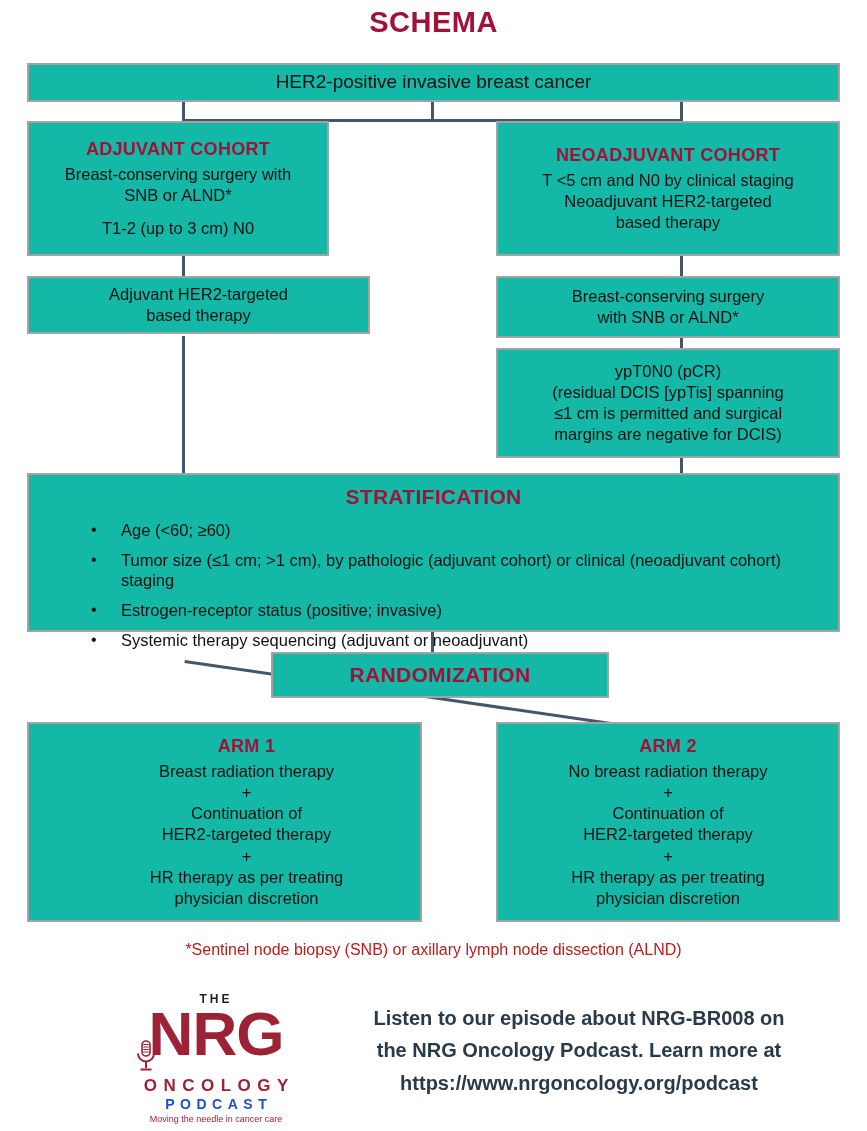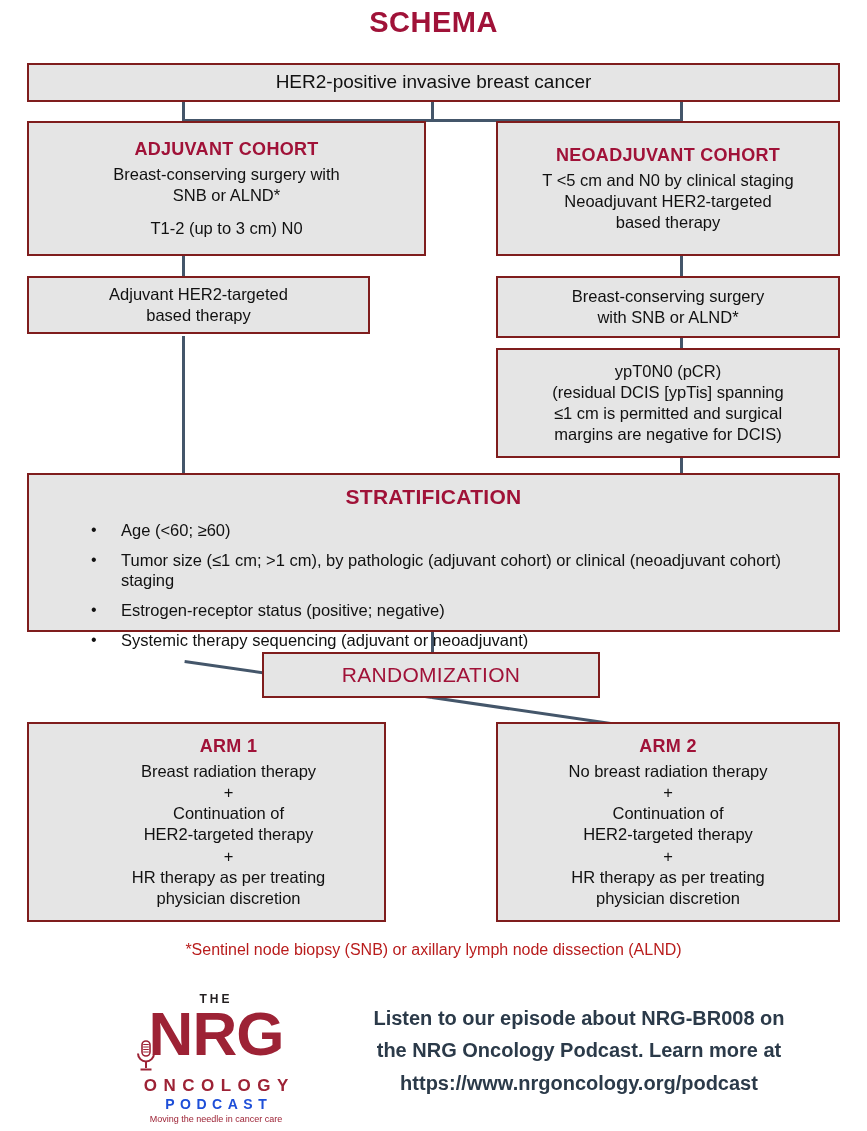--- a/index.html
+++ b/index.html
@@ -33,22 +33,22 @@
     font-size: 29px;
     font-weight: bold;
     letter-spacing: 0.5px;
     color: #a01238;
   }
 
   
   .node {
     position: absolute;
     box-sizing: border-box;
-    background: #e5e5e5;
-    border: 2px solid #7f1d1d;
+    background: #14b8a6;
+    border: 2px solid #a3a3a3;
     display: flex;
     flex-direction: column;
     align-items: center;
     justify-content: center;
     text-align: center;
     font-size: 16.5px;
     line-height: 1.28;
     color: #111111;
     z-index: 2;
   }
@@ -115,24 +115,25 @@
   ul.strat-list li .bullet {
     position: absolute;
     left: 0;
     top: 0;
     font-size: 16px;
     line-height: 1.26;
   }
 
   
   #randomization-box {
-    font-weight: normal;
+    font-weight: bold;
     font-size: 21px;
     color: #a01238;
     letter-spacing: 0.3px;
+    margin-left: 9px;
   }
 
   
   .footnote {
     position: absolute;
     left: 0;
     top: 941px;
     width: 867px;
     text-align: center;
     font-size: 16px;
@@ -231,21 +232,21 @@
 
   <div class="node" id="population-box" style="left:27px; top:63px; width:813px; height:39px; font-size:19px;">
     <span class="ln">HER2-positive invasive breast cancer</span>
   </div>
 
   <div class="vline" style="left:431px; top:100px; height:22px;"></div>
   <div class="hline" style="left:182px; top:119px; width:500px;"></div>
   <div class="vline" style="left:182px; top:100px; height:22px;"></div>
   <div class="vline" style="left:680px; top:100px; height:22px;"></div>
 
-  <div class="node" id="adjuvant-cohort-box" style="left:27px; top:121px; width:399px; height:135px;">
+  <div class="node" id="adjuvant-cohort-box" style="left:27px; top:121px; width:302px; height:135px;">
     <span class="hd">ADJUVANT COHORT</span>
     <span class="ln">Breast-conserving surgery with</span>
     <span class="ln">SNB or ALND*</span>
     <span class="gap"></span>
     <span class="ln">T1-2 (up to 3 cm) N0</span>
   </div>
 
   <div class="node" id="neoadjuvant-cohort-box" style="left:496px; top:121px; width:344px; height:135px;">
     <span class="hd">NEOADJUVANT COHORT</span>
     <span class="ln">T &lt;5 cm and N0 by clinical staging</span>
@@ -284,39 +285,39 @@
       <li>
         <span class="bullet">•</span>
         <span>Age (&lt;60; ≥60)</span>
       </li>
       <li>
         <span class="bullet">•</span>
         <span>Tumor size (≤1 cm; &gt;1 cm), by pathologic (adjuvant cohort) or clinical (neoadjuvant cohort) staging</span>
       </li>
       <li>
         <span class="bullet">•</span>
-        <span>Estrogen-receptor status (positive; negative)</span>
+        <span>Estrogen-receptor status (positive; invasive)</span>
       </li>
       <li>
         <span class="bullet">•</span>
         <span>Systemic therapy sequencing (adjuvant or neoadjuvant)</span>
       </li>
     </ul>
   </div>
 
   <div class="vline" style="left:431px; top:630px; height:24px;"></div>
 
   <div class="node" id="randomization-box" style="left:262px; top:652px; width:338px; height:46px;">
     <span class="ln">RANDOMIZATION</span>
   </div>
 
   <div class="diag" style="left:432px; top:696px; width:250px; transform: rotate(188.3deg);"></div>
   <div class="diag" style="left:432px; top:696px; width:250px; transform: rotate(8.3deg);"></div>
 
-  <div class="node" id="arm1-box" style="left:27px; top:722px; width:359px; height:200px;padding-left:44px;">
+  <div class="node" id="arm1-box" style="left:27px; top:722px; width:395px; height:200px;padding-left:44px;">
     <span class="hd">ARM 1</span>
     <span class="ln">Breast radiation therapy</span>
     <span class="ln">+</span>
     <span class="ln">Continuation of</span>
     <span class="ln">HER2-targeted therapy</span>
     <span class="ln">+</span>
     <span class="ln">HR therapy as per treating</span>
     <span class="ln">physician discretion</span>
   </div>
 

